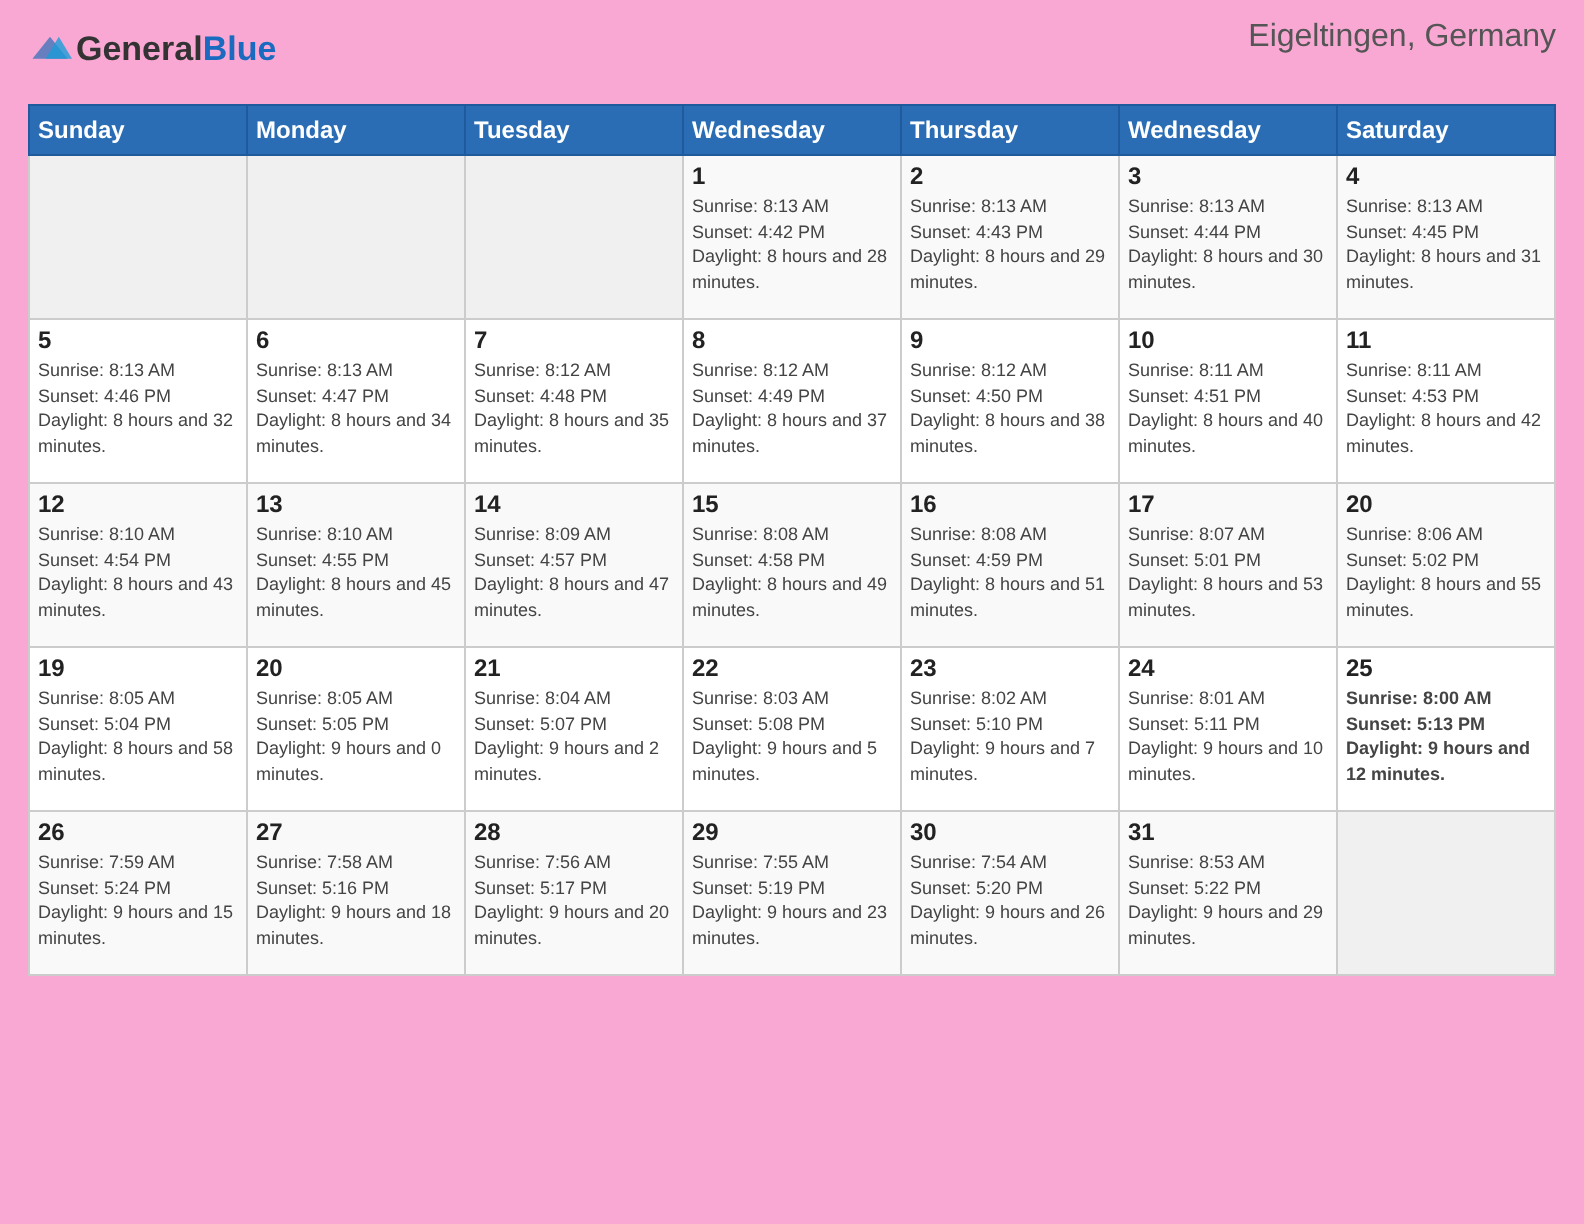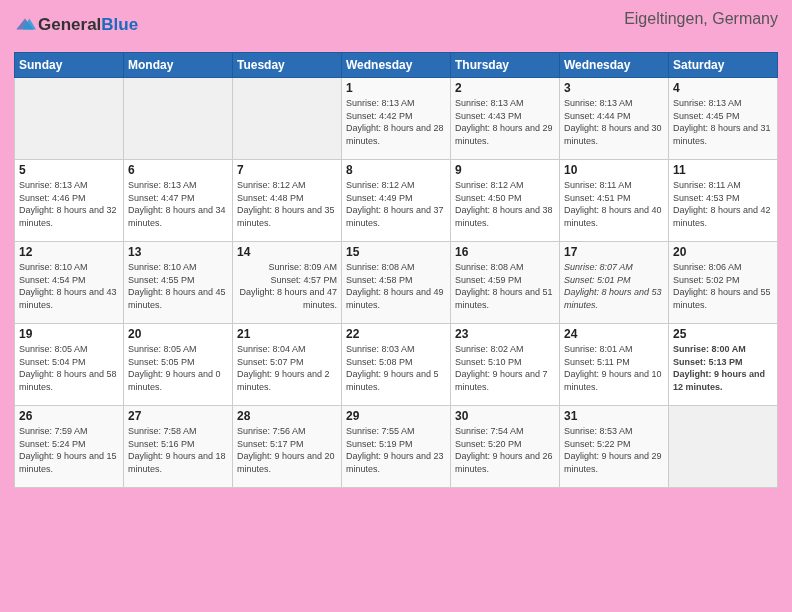--- a/index.html
+++ b/index.html
@@ -214,39 +214,39 @@
 Daylight: 8 hours and 43 minutes.</div>
           </td>
           <td>
             <span class="day-number">13</span>
             <div class="day-info" style="white-space: pre-line;">Sunrise: 8:10 AM
 Sunset: 4:55 PM
 Daylight: 8 hours and 45 minutes.</div>
           </td>
           <td>
             <span class="day-number">14</span>
-            <div class="day-info" style="white-space: pre-line; text-align: right;">Sunrise: 8:09 AM
+            <div class="day-info" style="white-space: pre-line;">Sunrise: 8:09 AM
 Sunset: 4:57 PM
 Daylight: 8 hours and 47 minutes.</div>
           </td>
           <td>
             <span class="day-number">15</span>
             <div class="day-info" style="white-space: pre-line;">Sunrise: 8:08 AM
 Sunset: 4:58 PM
 Daylight: 8 hours and 49 minutes.</div>
           </td>
           <td>
             <span class="day-number">16</span>
             <div class="day-info" style="white-space: pre-line;">Sunrise: 8:08 AM
 Sunset: 4:59 PM
 Daylight: 8 hours and 51 minutes.</div>
           </td>
           <td>
             <span class="day-number">17</span>
-            <div class="day-info" style="white-space: pre-line; font-style: italic;">Sunrise: 8:07 AM
+            <div class="day-info" style="white-space: pre-line;">Sunrise: 8:07 AM
 Sunset: 5:01 PM
 Daylight: 8 hours and 53 minutes.</div>
           </td>
           <td>
             <span class="day-number">20</span>
             <div class="day-info" style="white-space: pre-line;">Sunrise: 8:06 AM
 Sunset: 5:02 PM
 Daylight: 8 hours and 55 minutes.</div>
           </td>
         </tr>

